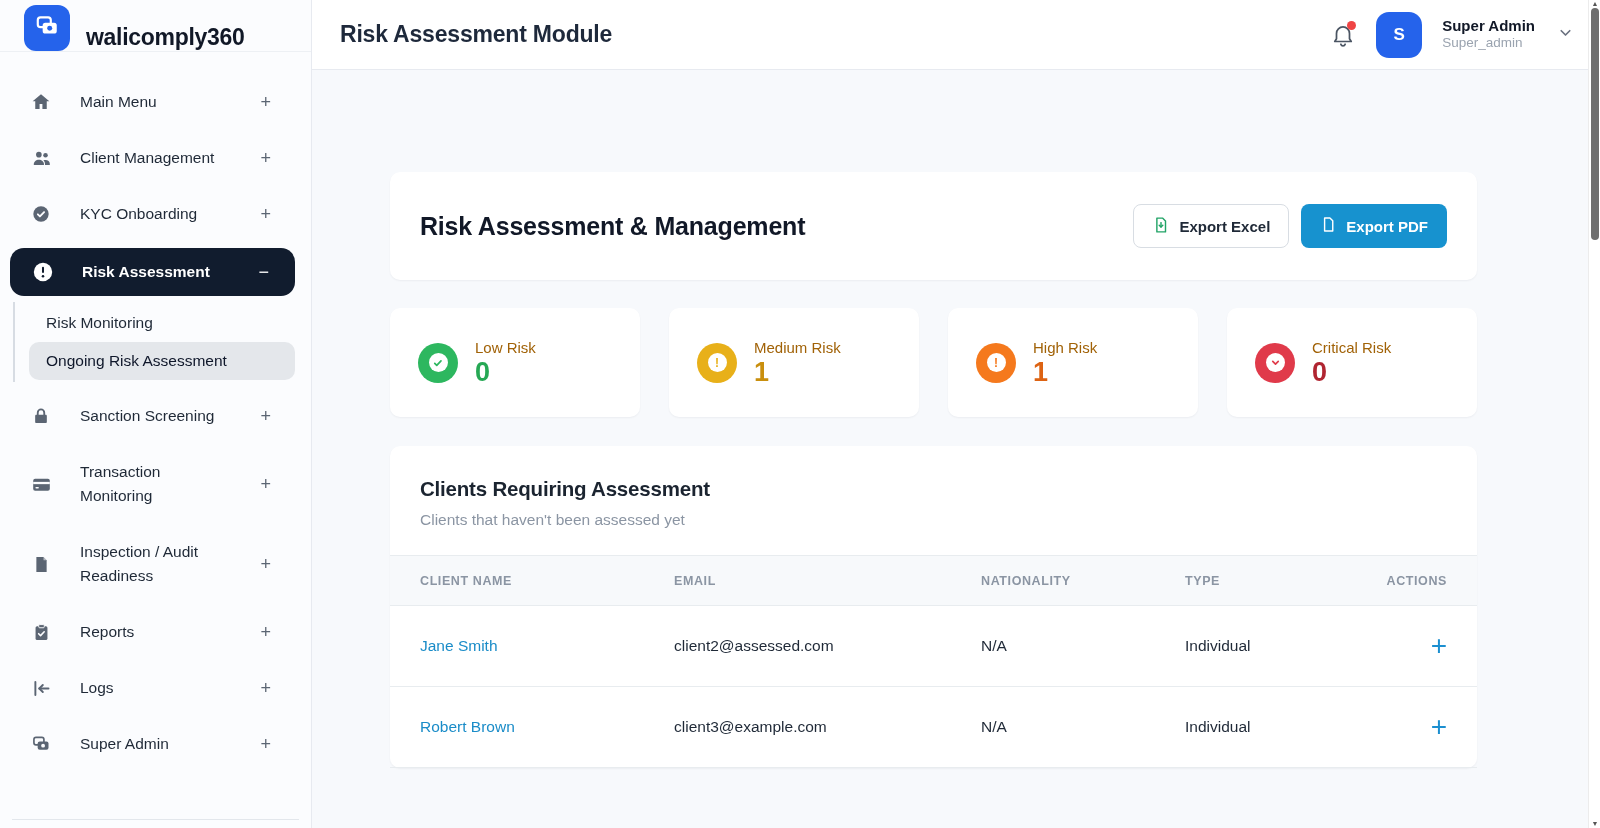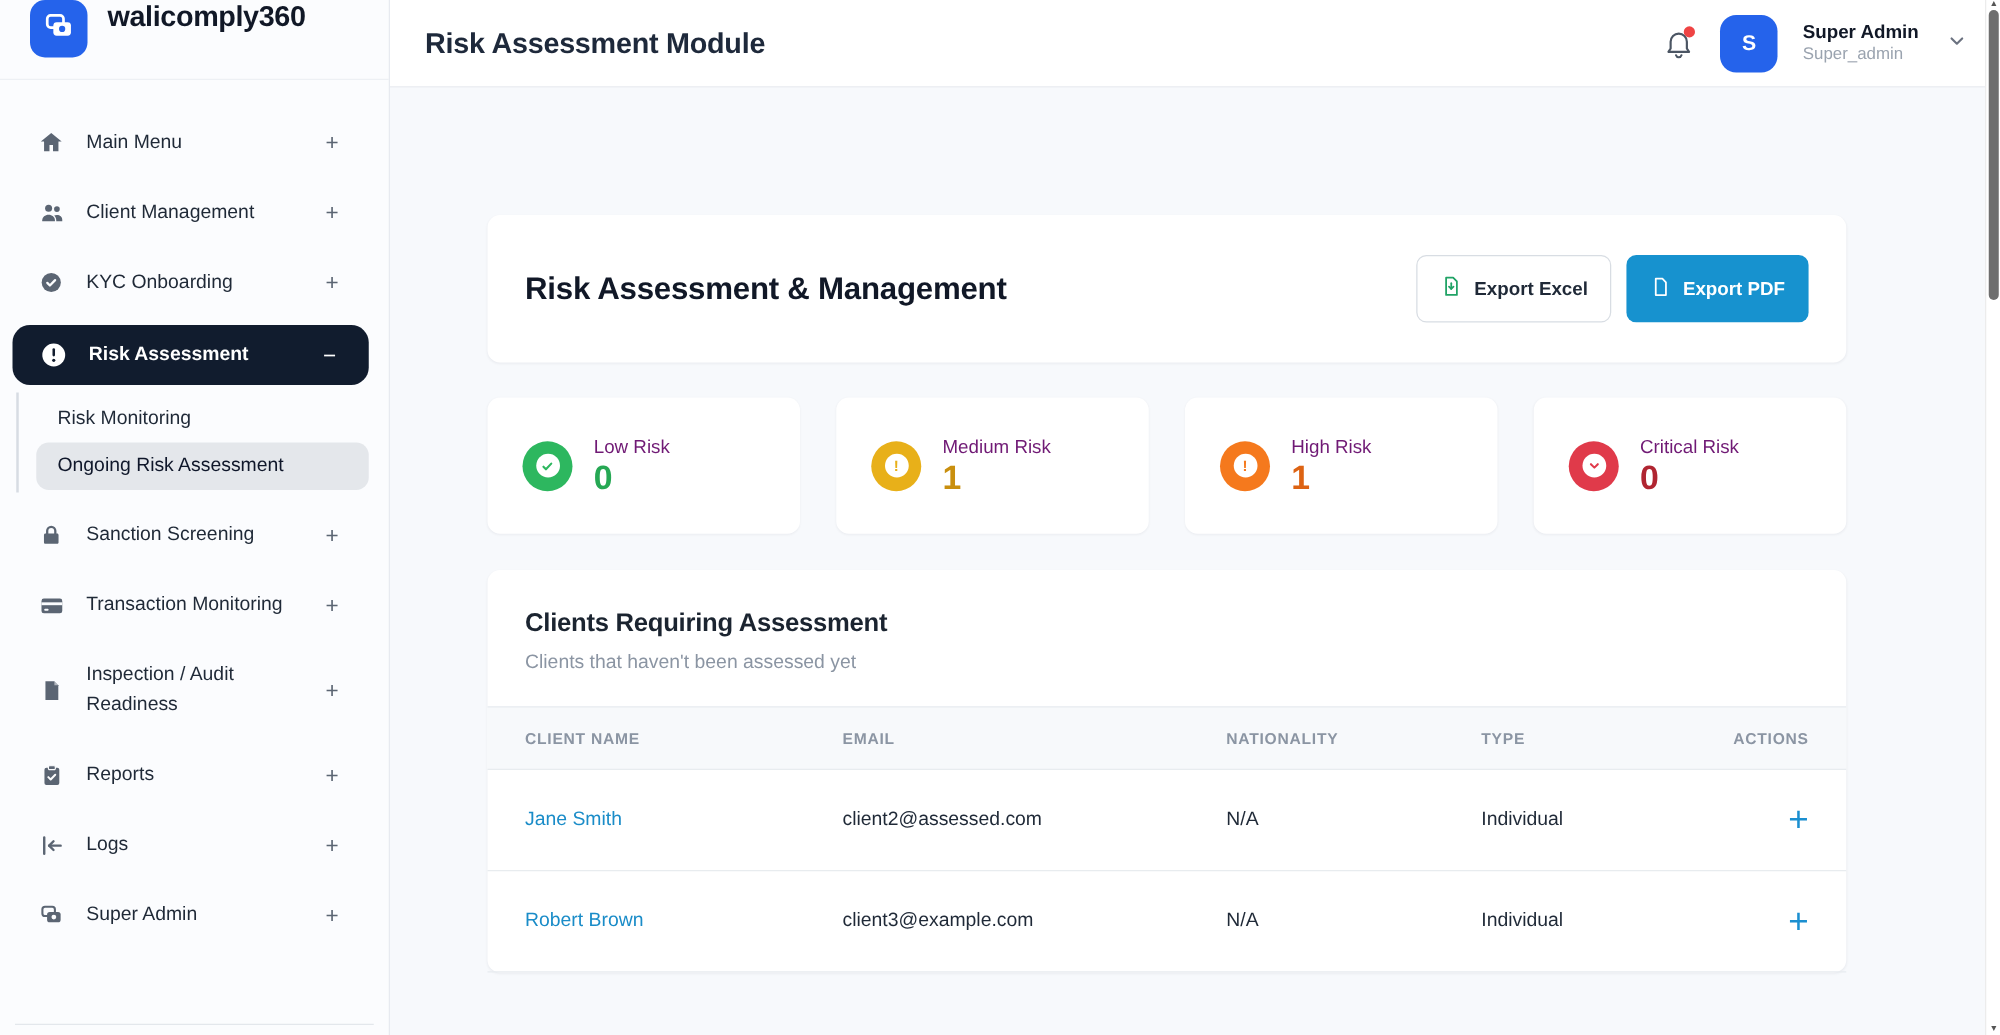--- a/index.html
+++ b/index.html
@@ -3,26 +3,26 @@
 <meta charset="utf-8">
 <style>
   * { margin:0; padding:0; box-sizing:border-box; }
   html,body { width:1600px; height:828px; overflow:hidden; }
   body { font-family:"Liberation Sans", sans-serif; background:#f7f9fc; color:#1f2937; }
 
   .app { display:flex; width:1600px; height:828px; }
 
   
   .sidebar { width:312px; min-width:312px; height:828px; background:#fbfcfe; border-right:1px solid #e7eaf0; display:flex; flex-direction:column; }
-  .brand { height:64px; display:flex; align-items:flex-start; gap:16px; padding:0 24px; border-bottom:1px solid #edf0f4; }
+  .brand { height:52px; display:flex; align-items:flex-end; gap:16px; padding:0 24px; border-bottom:1px solid #edf0f4; }
   .brand-logo { width:46px; height:46px; border-radius:12px; background:#2563eb; display:flex; align-items:center; justify-content:center; flex-shrink:0; }
   .brand-name { font-size:23px; font-weight:700; color:#111827; letter-spacing:-0.3px; }
 
   .nav { padding:22px 0 0 0; flex:1; }
-  .nav-item { display:flex; align-items:center; gap:17px; padding:16px 40px 16px 30px; cursor:pointer; }
+  .nav-item { display:flex; align-items:center; gap:28px; padding:16px 40px 16px 30px; cursor:pointer; }
   .nav-icon { width:22px; height:22px; color:#5b6573; display:flex; align-items:center; justify-content:center; flex-shrink:0; }
   .nav-label { font-size:15.5px; font-weight:500; color:#1f2937; line-height:1.55; max-width:168px; }
   .nav-plus { margin-left:auto; font-size:18px; font-weight:400; color:#5b6573; }
 
   .nav-item.active { background:#111c2e; border-radius:14px; margin:6px 16px 6px 10px; padding:12px 26px 12px 22px; }
   .nav-item.active .nav-label { color:#ffffff; font-weight:600; }
   .nav-item.active .nav-plus { color:#ffffff; }
   .nav-item.active .nav-icon { color:#ffffff; }
 
   .submenu { margin:4px 0 6px 13px; border-left:2px solid #d7dce3; padding:2px 16px 2px 14px; }
@@ -45,30 +45,30 @@
   .chev { color:#6b7280; margin-left:2px; cursor:pointer; }
 
   .main { flex:1; overflow:hidden; position:relative; }
   .content { width:1087px; margin:102px 0 0 78px; }
 
   
   .card { background:#ffffff; border-radius:10px; box-shadow:0 1px 2px rgba(16,24,40,.05); }
   .panel { display:flex; align-items:center; padding:32px 30px; margin-bottom:28px; }
   .panel-title { font-size:25px; font-weight:700; color:#111827; letter-spacing:-0.2px; }
   .panel-actions { margin-left:auto; display:flex; gap:12px; }
-  .btn { display:inline-flex; align-items:center; gap:9px; height:54px; padding:0 18px; border-radius:8px; font-size:15px; font-weight:600; cursor:pointer; border:1px solid transparent; font-family:"Liberation Sans",sans-serif; }
+  .btn { display:inline-flex; align-items:center; gap:9px; height:44px; padding:0 18px; border-radius:8px; font-size:15px; font-weight:600; cursor:pointer; border:1px solid transparent; font-family:"Liberation Sans",sans-serif; }
   .btn-outline { background:#ffffff; border-color:#d8dde3; color:#1f2937; }
   .btn-primary { background:#1792cf; color:#ffffff; }
 
   
   .risk-row { display:flex; gap:29px; margin-bottom:29px; }
   .risk-card { flex:1; background:#fff; border-radius:10px; box-shadow:0 1px 2px rgba(16,24,40,.05); padding:31px 28px; display:flex; align-items:center; gap:17px; }
   .risk-icon { width:40px; height:40px; border-radius:50%; display:flex; align-items:center; justify-content:center; flex-shrink:0; }
   .risk-icon .inner { width:19px; height:19px; border-radius:50%; background:#ffffff; display:flex; align-items:center; justify-content:center; font-size:12px; font-weight:700; line-height:1; }
-  .risk-label { font-size:15px; color:#701a75; margin-bottom:3px; }
+  .risk-label { font-size:15px; color:#a16207; margin-bottom:3px; }
   .risk-value { font-size:27px; font-weight:700; line-height:1; }
 
   
   .clients { padding:0; }
   .clients-head { padding:31px 30px 26px 30px; }
   .clients-title { font-size:20.5px; font-weight:700; color:#1b2430; margin-bottom:10px; letter-spacing:-0.2px; }
   .clients-sub { font-size:15.5px; color:#8b95a3; }
   .tbl-header, .tbl-row { display:grid; grid-template-columns:254px 307px 204px 192px 1fr; padding:0 30px; align-items:center; }
   .tbl-header { background:#f7f9fb; border-top:1px solid #e8ecef; border-bottom:1px solid #e8ecef; height:51px; }
   .th { font-size:12.5px; font-weight:600; color:#8b95a3; letter-spacing:0.6px; }

